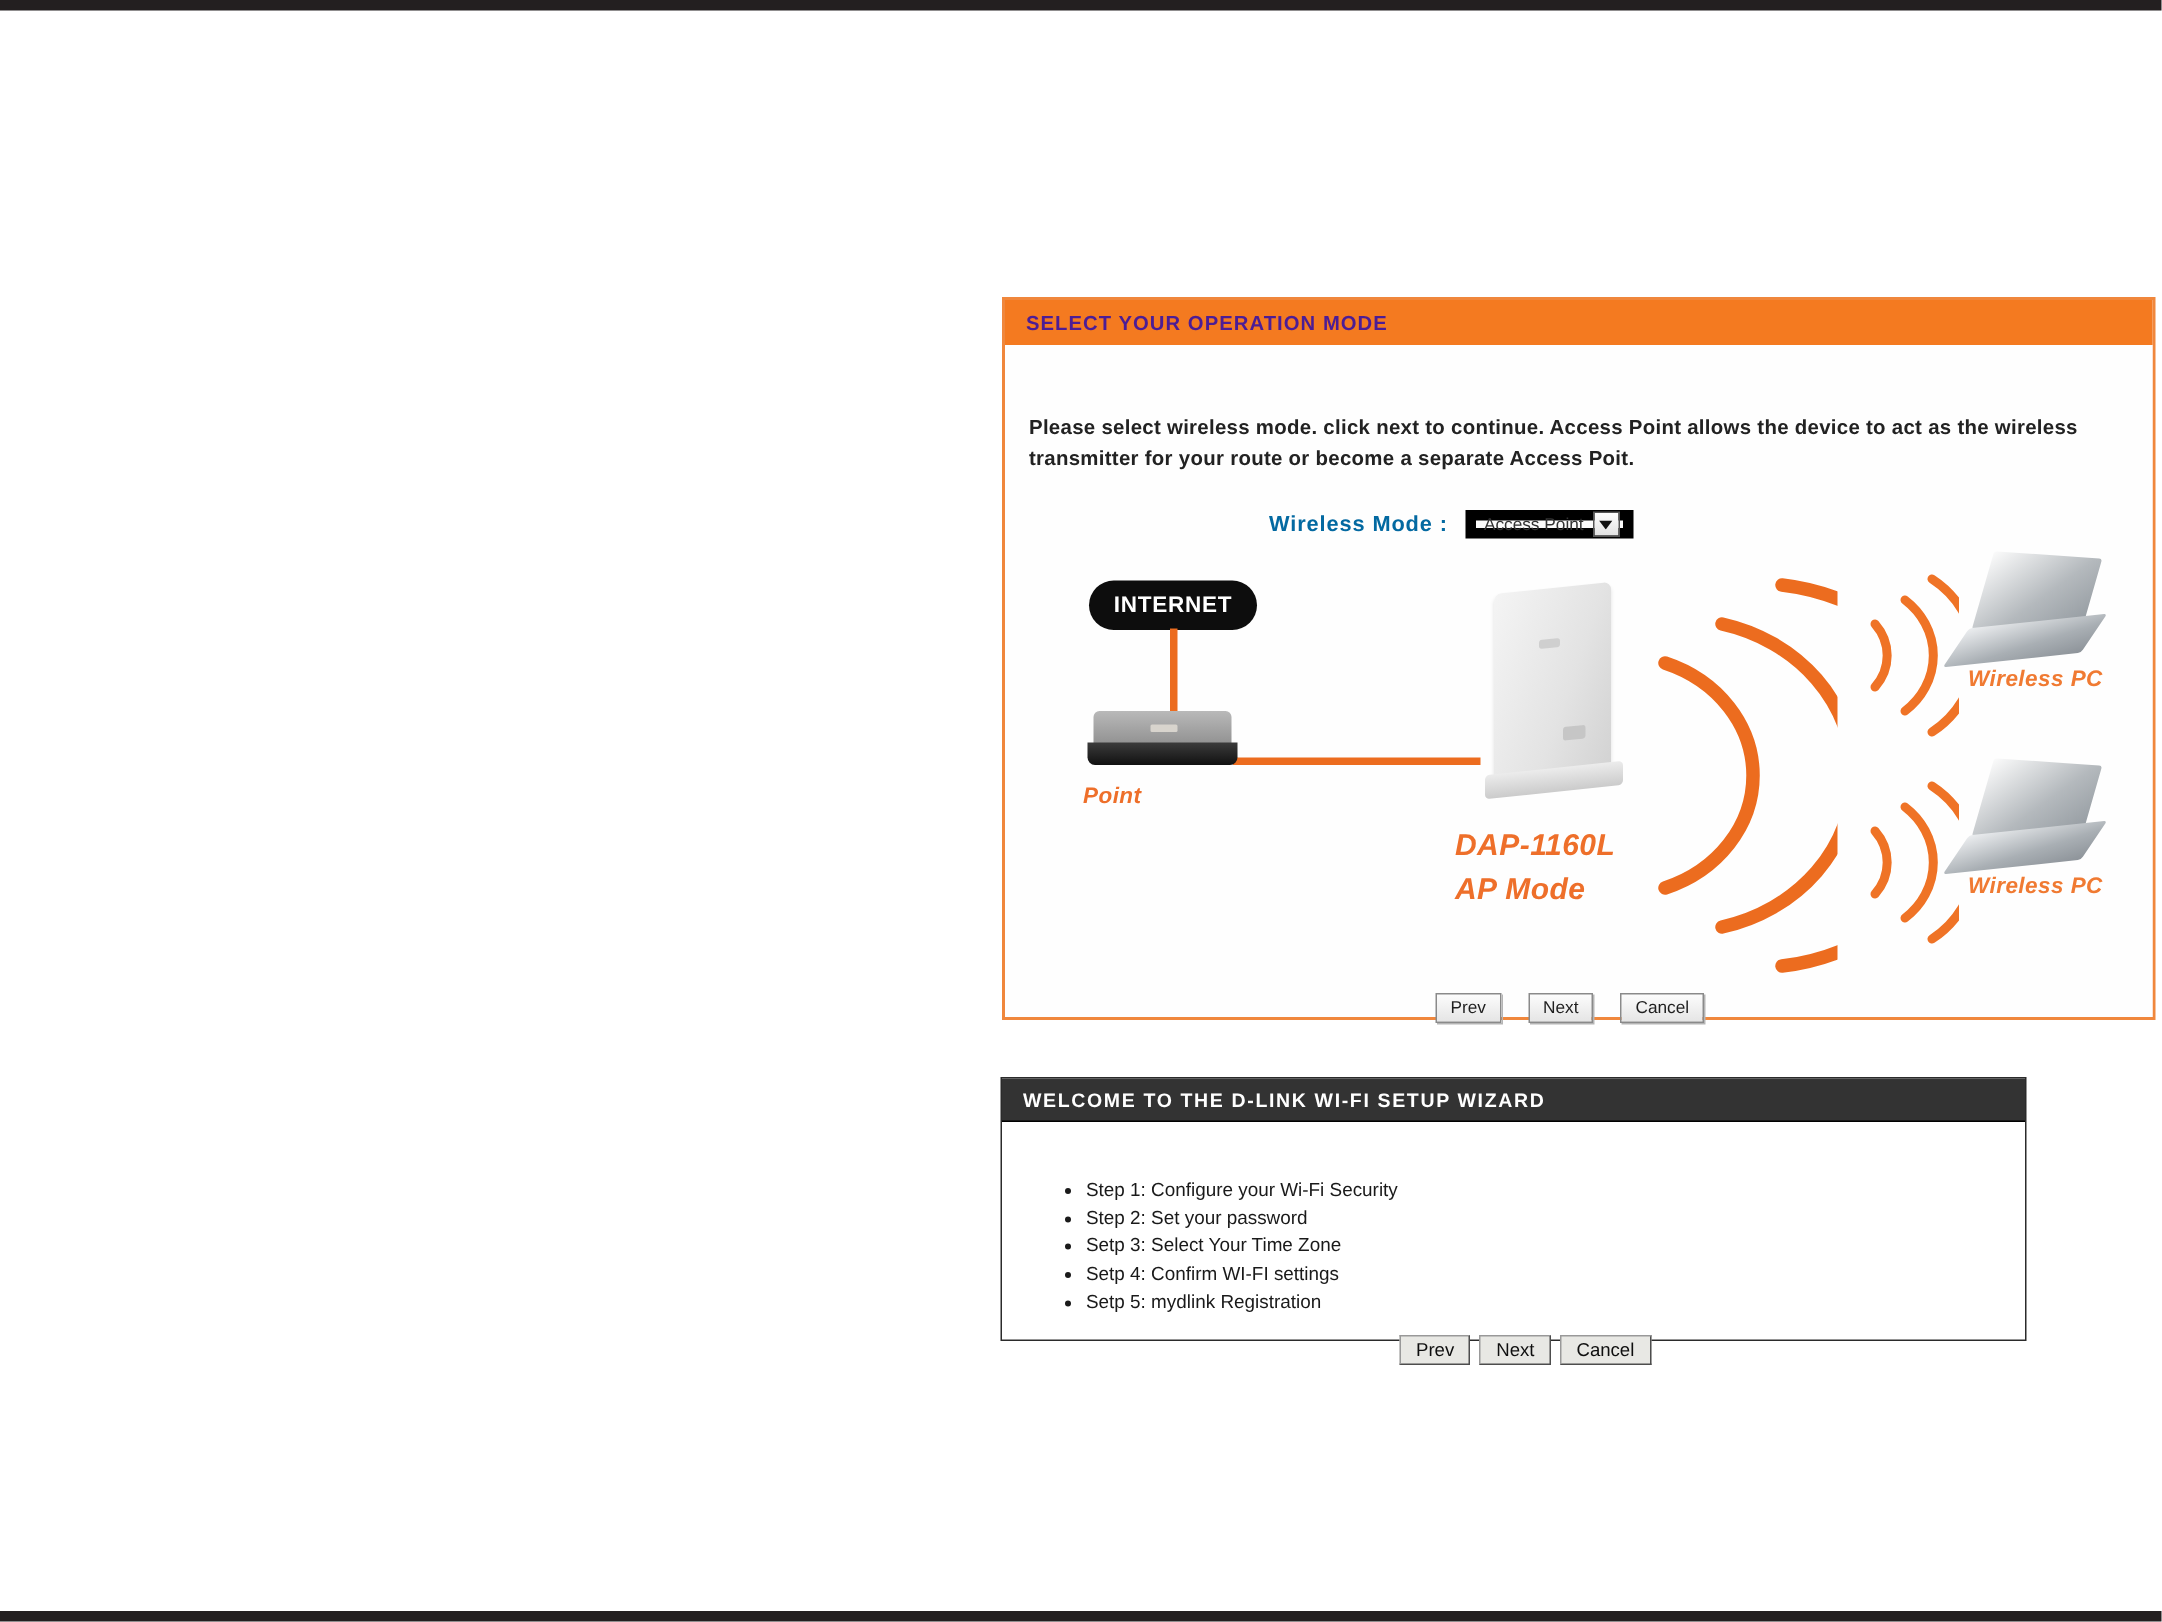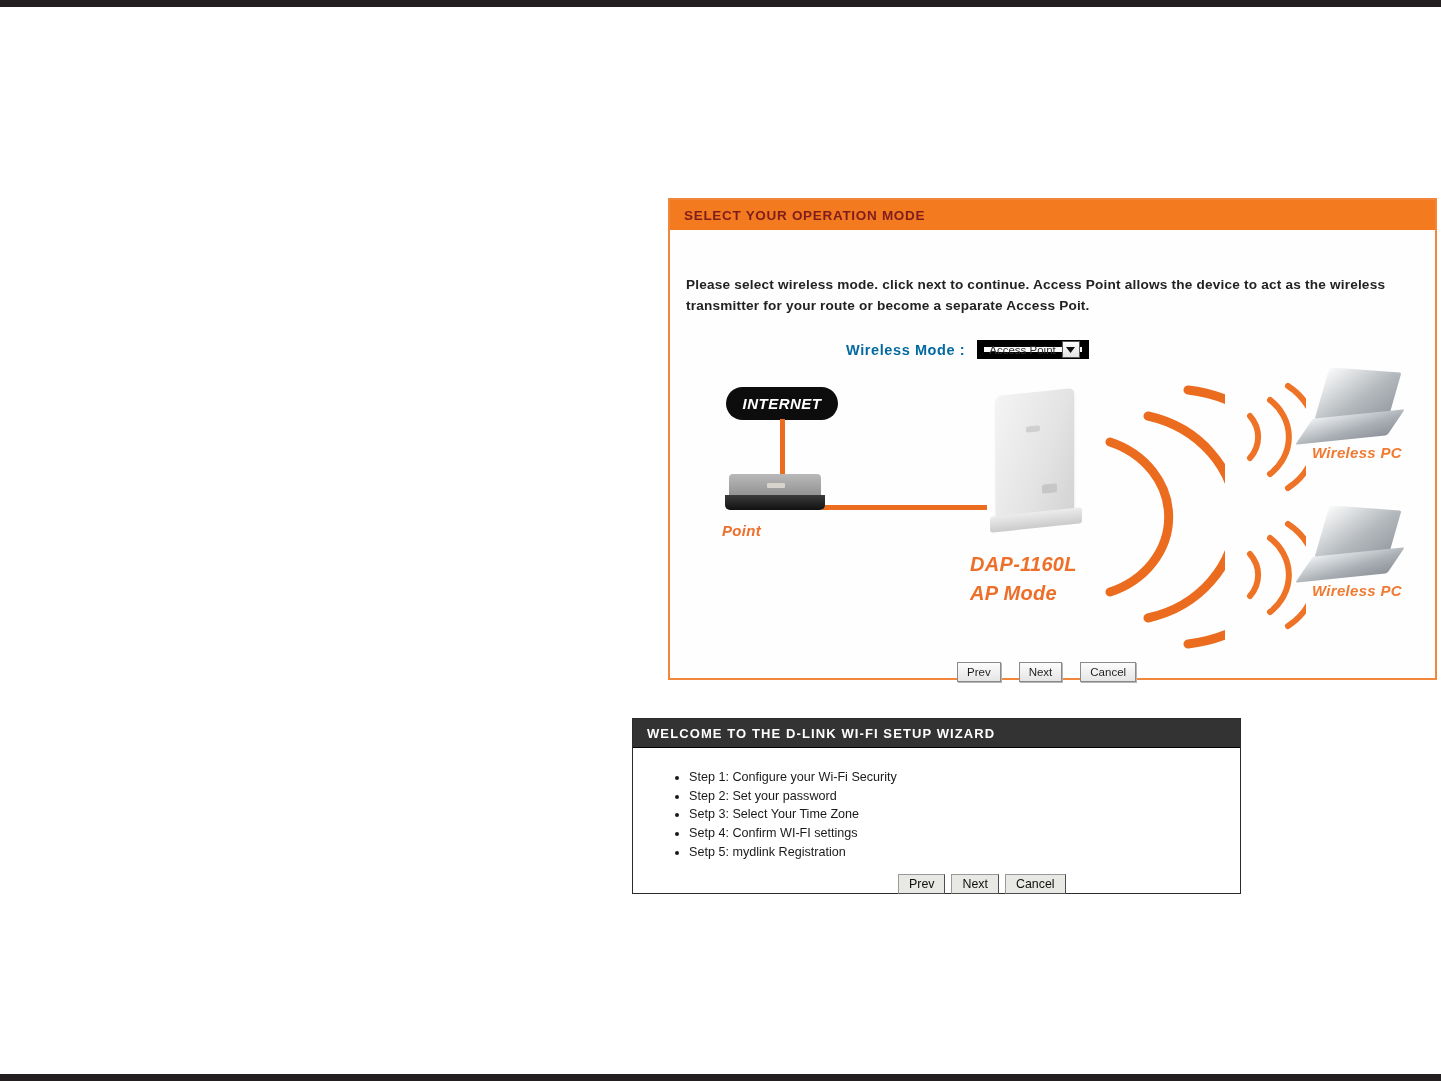--- a/index.html
+++ b/index.html
@@ -40,21 +40,21 @@
     height: 30px;
     background: #f47a20;
     display: flex;
     align-items: center;
     padding-left: 14px;
     box-sizing: border-box;
   }
   .opmode-header-title {
     font-size: 13.5px;
     font-weight: bold;
-    color: #7f1d1d;
+    color: #4c1d95;
     letter-spacing: 0.7px;
   }
   .opmode-body {
     position: relative;
     height: 448px;
     background: #fefefe;
     padding: 0;
     box-sizing: border-box;
   }
   .opmode-desc {
@@ -118,21 +118,20 @@
     background: #0d0d0d;
     border-radius: 17px;
     display: flex;
     align-items: center;
     justify-content: center;
   }
   .internet-pill-label {
     color: #ffffff;
     font-size: 15px;
     font-weight: bold;
-    font-style: italic;
     letter-spacing: 0.5px;
   }
   .wire {
     position: absolute;
     background: #ec6c1f;
   }
   .wire-v-internet { left: 110px; top: 57px; width: 5px; height: 62px; }
   .wire-h-router   { left: 152px; top: 143px; width: 165px; height: 5px; }
 
   .router-unit { position: absolute; left: 55px; top: 112px; width: 100px; height: 42px; }
@@ -226,22 +225,22 @@
     color: #1f1f1f;
     padding: 2px 9px;
     font-family: "Liberation Sans", sans-serif;
     line-height: 1.25;
     cursor: pointer;
   }
 
   
   .welcome-panel {
     position: absolute;
-    left: 632px; top: 718px;
-    width: 609px; height: 176px;
+    left: 667px; top: 718px;
+    width: 684px; height: 176px;
     border: 1px solid #2b2b2b;
     background: #ffffff;
     box-sizing: border-box;
   }
   .welcome-header {
     height: 29px;
     background: #333333;
     display: flex;
     align-items: center;
     padding-left: 14px;
@@ -251,20 +250,21 @@
   .welcome-header-title {
     color: #ffffff;
     font-size: 13px;
     font-weight: bold;
     letter-spacing: 1.1px;
   }
   .welcome-body {
     position: relative;
     height: 145px;
     box-sizing: border-box;
+    margin-top: 16px;
   }
   .step-list {
     position: absolute;
     left: 34px; top: 20px;
     margin: 0;
     padding-left: 22px;
     list-style: disc;
   }
   .step-list li {
     font-size: 12.6px;

